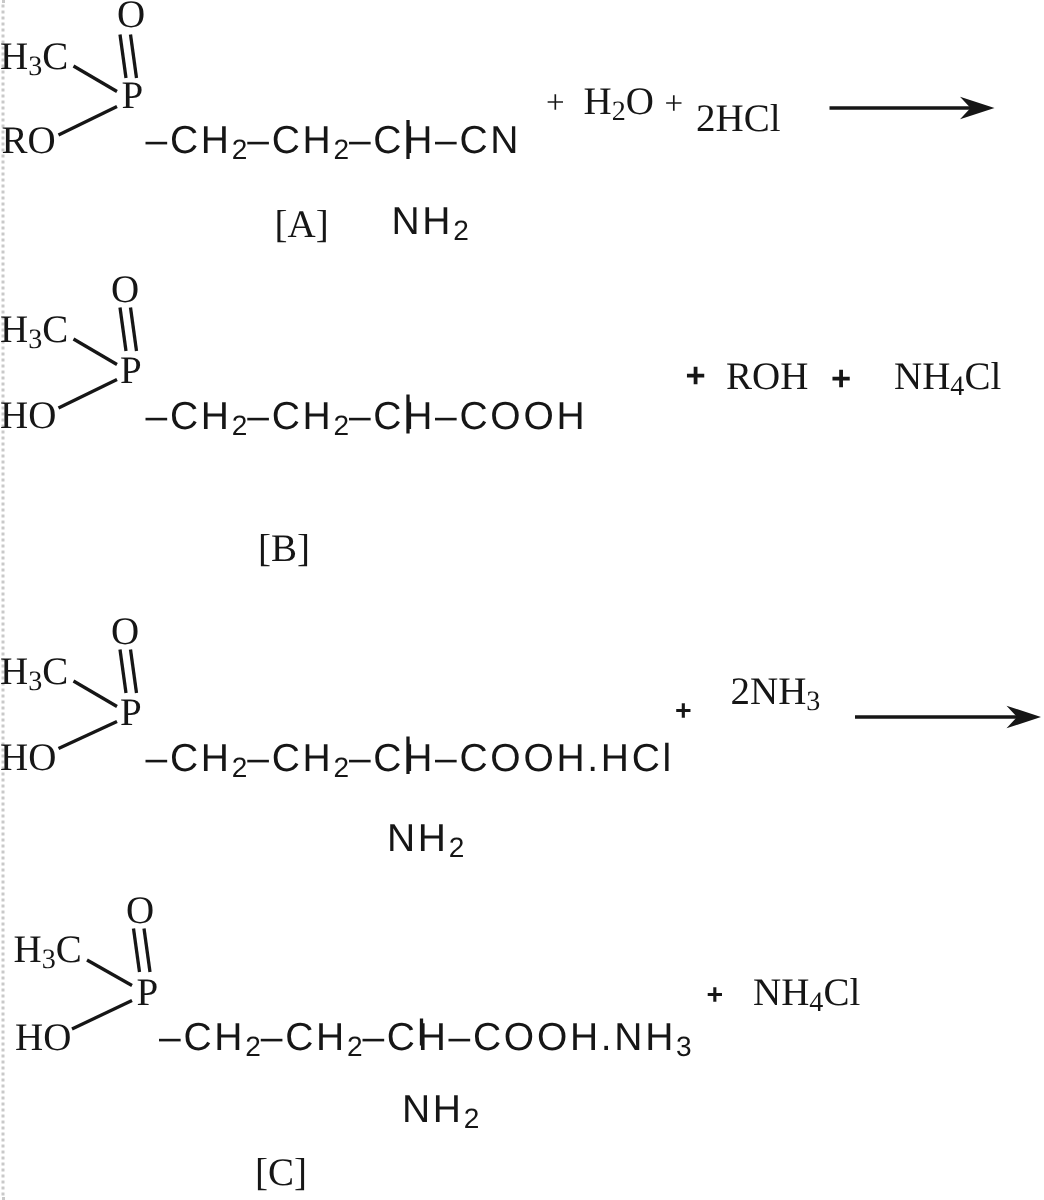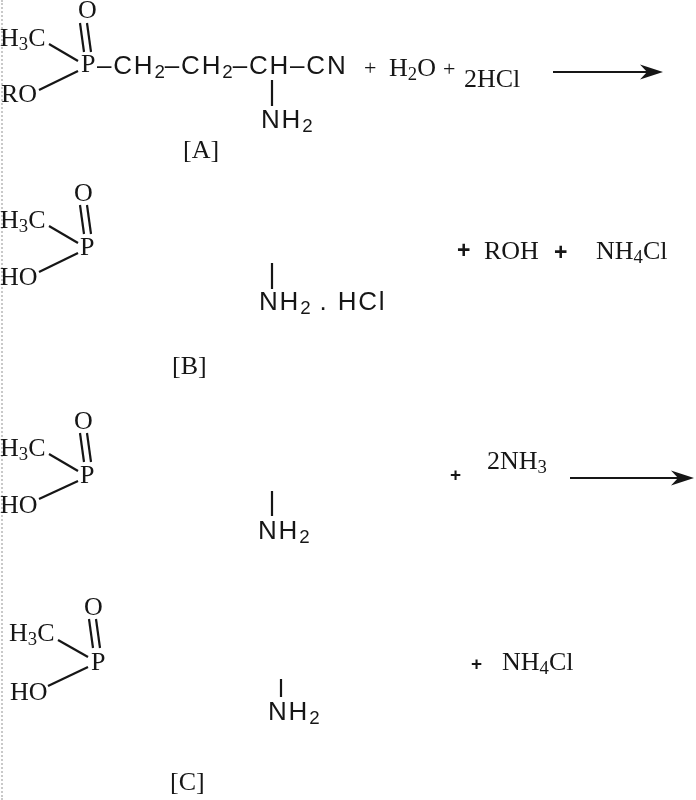--- a/index.html
+++ b/index.html
@@ -1,21 +1,21 @@
 <!DOCTYPE html>
 <html style="--ink: #161616; --bg: #ffffff;"><head>
 <meta charset="utf-8">
 <style>
   * { margin:0; padding:0; box-sizing:border-box; }
   :root { --ink:#161616; --bg:#ffffff; }
   html,body { background:#ffffff; }
   .canvas { position:relative; width:696px; height:800px; background:var(--bg); overflow:hidden; font-kerning:none; }
   .t { position:absolute; line-height:1; white-space:pre; color:var(--ink); z-index:2; }
   .serif { font-family:"Liberation Serif","DejaVu Serif",serif; font-size:26px; }
-  .sans  { font-family:"Liberation Sans","DejaVu Sans",sans-serif; font-size:26px; letter-spacing:1.8px; }
+  .sans  { font-family:"Liberation Sans","DejaVu Sans",sans-serif; font-size:26px; letter-spacing:1.8px;margin-top:28px; }
   .bracket { font-family:"Liberation Serif","DejaVu Serif",serif; font-size:26px; }
   .plus-serif { font-family:"Liberation Serif","DejaVu Serif",serif; font-size:22px; }
   .plus-bold  { font-family:"Liberation Sans","DejaVu Sans",sans-serif; font-size:23px; font-weight:bold; }
   .plus-sup   { font-family:"Liberation Sans","DejaVu Sans",sans-serif; font-size:19px; font-weight:bold; }
   sub { font-size:0.72em; line-height:0; position:relative; vertical-align:baseline; top:0.2em; letter-spacing:0; }
   svg.bonds { position:absolute; left:0; top:0; z-index:1; }
   .bond { stroke:var(--ink); stroke-width:2.2; }
   .head { fill:var(--ink); stroke:none; }
   .edge { position:absolute; left:1px; top:0; height:100%; width:0; border-left:2px dotted #c9c9c9; z-index:0; }
 </style>
@@ -70,37 +70,39 @@
   <span class="t serif" style="left:389px;top:55px"><span>H</span><sub>2</sub><span>O</span></span>
   <span class="t plus-serif" style="left:443px;top:58px">+</span>
   <span class="t serif" style="left:464px;top:66px">2HCl</span>
   <span class="t sans" style="left:261px;top:106px"><span>NH</span><sub>2</sub></span>
   <span class="t bracket" style="left:183px;top:137px">[A]</span>
 
   <span class="t serif" style="left:74px;top:180px">O</span>
   <span class="t serif" style="left:0px;top:207px"><span>H</span><sub>3</sub><span>C</span></span>
   <span class="t serif" style="left:80px;top:234px">P</span>
   <span class="t serif" style="left:0px;top:264px">HO</span>
-  <span class="t sans" style="left:259px;top:288px"><span>NH</span><sub>2</sub><span> . HCl</span></span>
+  <span class="t sans" style="left:97px;top:236px"><span>–CH</span><sub>2</sub><span>–CH</span><sub>2</sub><span>–CH–COOH</span></span>
   <span class="t plus-bold" style="left:457px;top:239px">+</span>
   <span class="t serif" style="left:484px;top:238px">ROH</span>
   <span class="t plus-bold" style="left:554px;top:241px">+</span>
   <span class="t serif" style="left:596px;top:238px"><span>NH</span><sub>4</sub><span>Cl</span></span>
   <span class="t bracket" style="left:172px;top:353px">[B]</span>
 
   <span class="t serif" style="left:74px;top:408px">O</span>
   <span class="t serif" style="left:0px;top:435px"><span>H</span><sub>3</sub><span>C</span></span>
   <span class="t serif" style="left:80px;top:462px">P</span>
   <span class="t serif" style="left:0px;top:492px">HO</span>
+  <span class="t sans" style="left:97px;top:464px"><span>–CH</span><sub>2</sub><span>–CH</span><sub>2</sub><span>–CH–COOH.HCl</span></span>
   <span class="t plus-sup" style="left:450px;top:465px">+</span>
   <span class="t serif" style="left:487px;top:448px"><span>2NH</span><sub>3</sub></span>
   <span class="t sans" style="left:258px;top:517px"><span>NH</span><sub>2</sub></span>
 
   <span class="t serif" style="left:84px;top:594px">O</span>
   <span class="t serif" style="left:9px;top:620px"><span>H</span><sub>3</sub><span>C</span></span>
   <span class="t serif" style="left:91px;top:649px">P</span>
   <span class="t serif" style="left:10px;top:679px">HO</span>
+  <span class="t sans" style="left:106px;top:650px"><span>–CH</span><sub>2</sub><span>–CH</span><sub>2</sub><span>–CH–COOH.NH</span><sub>3</sub></span>
   <span class="t plus-sup" style="left:471px;top:654px">+</span>
   <span class="t serif" style="left:502px;top:649px"><span>NH</span><sub>4</sub><span>Cl</span></span>
   <span class="t sans" style="left:268px;top:698px"><span>NH</span><sub>2</sub></span>
   <span class="t bracket" style="left:170px;top:769px">[C]</span>
 
 </div>
 
 </body></html>

